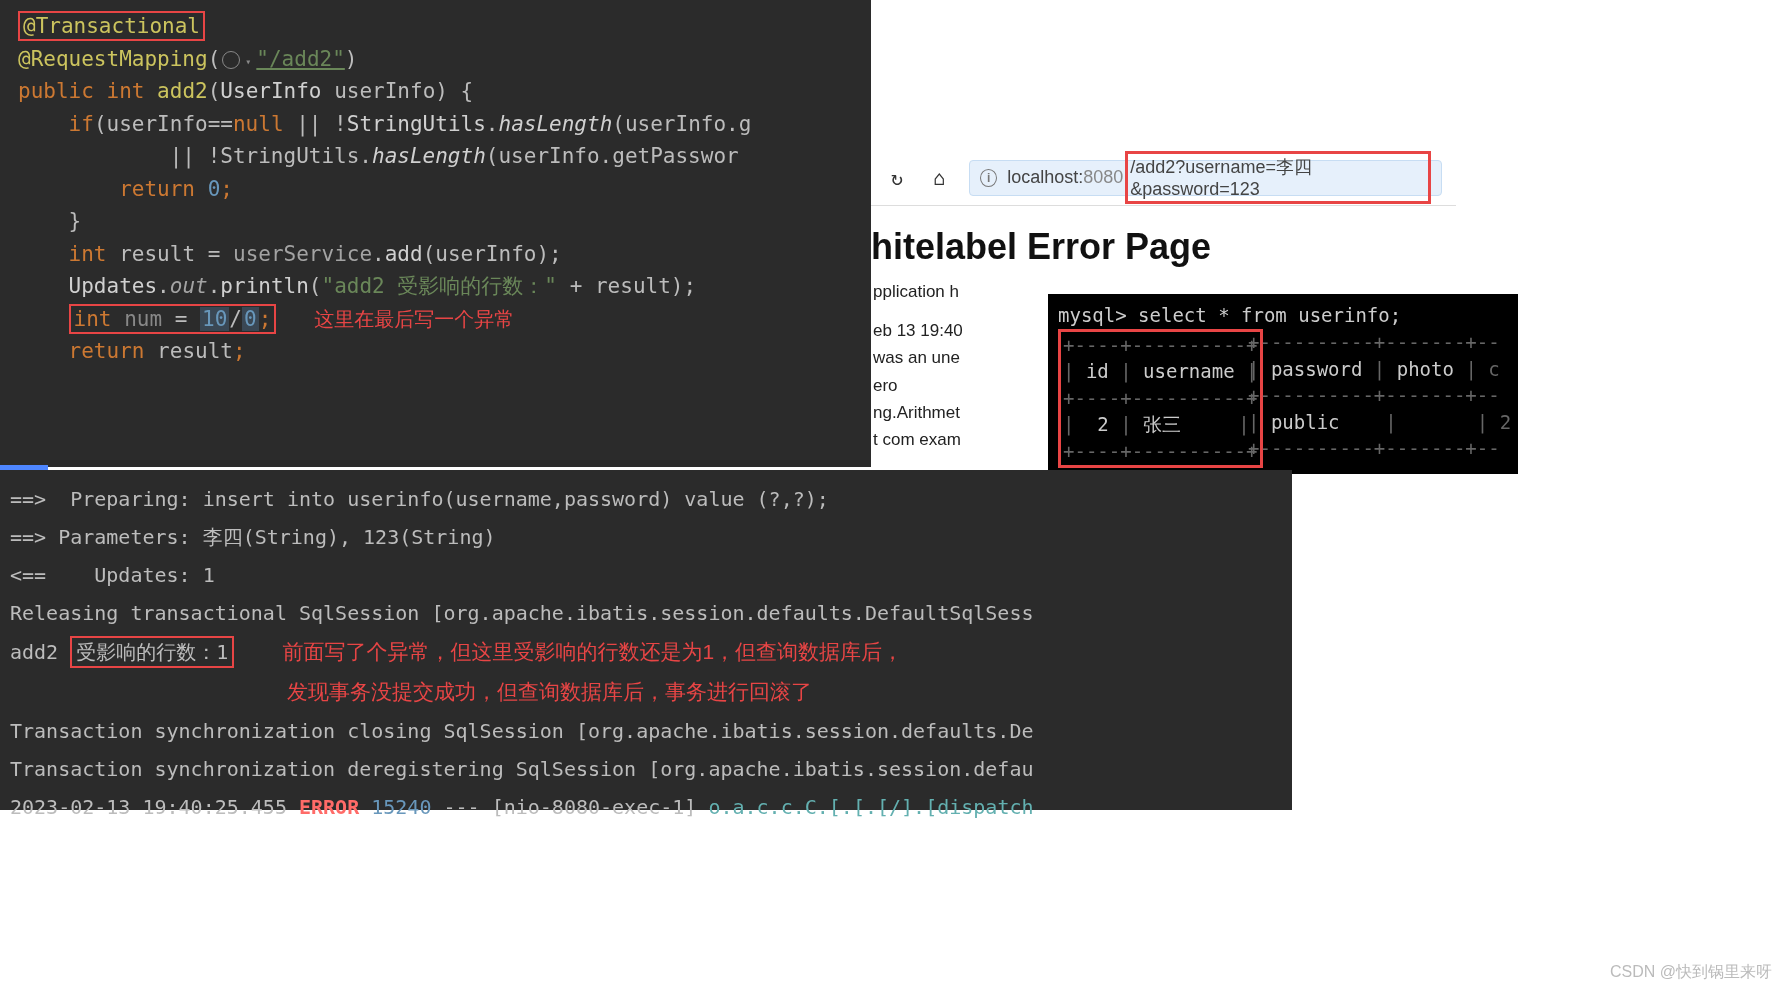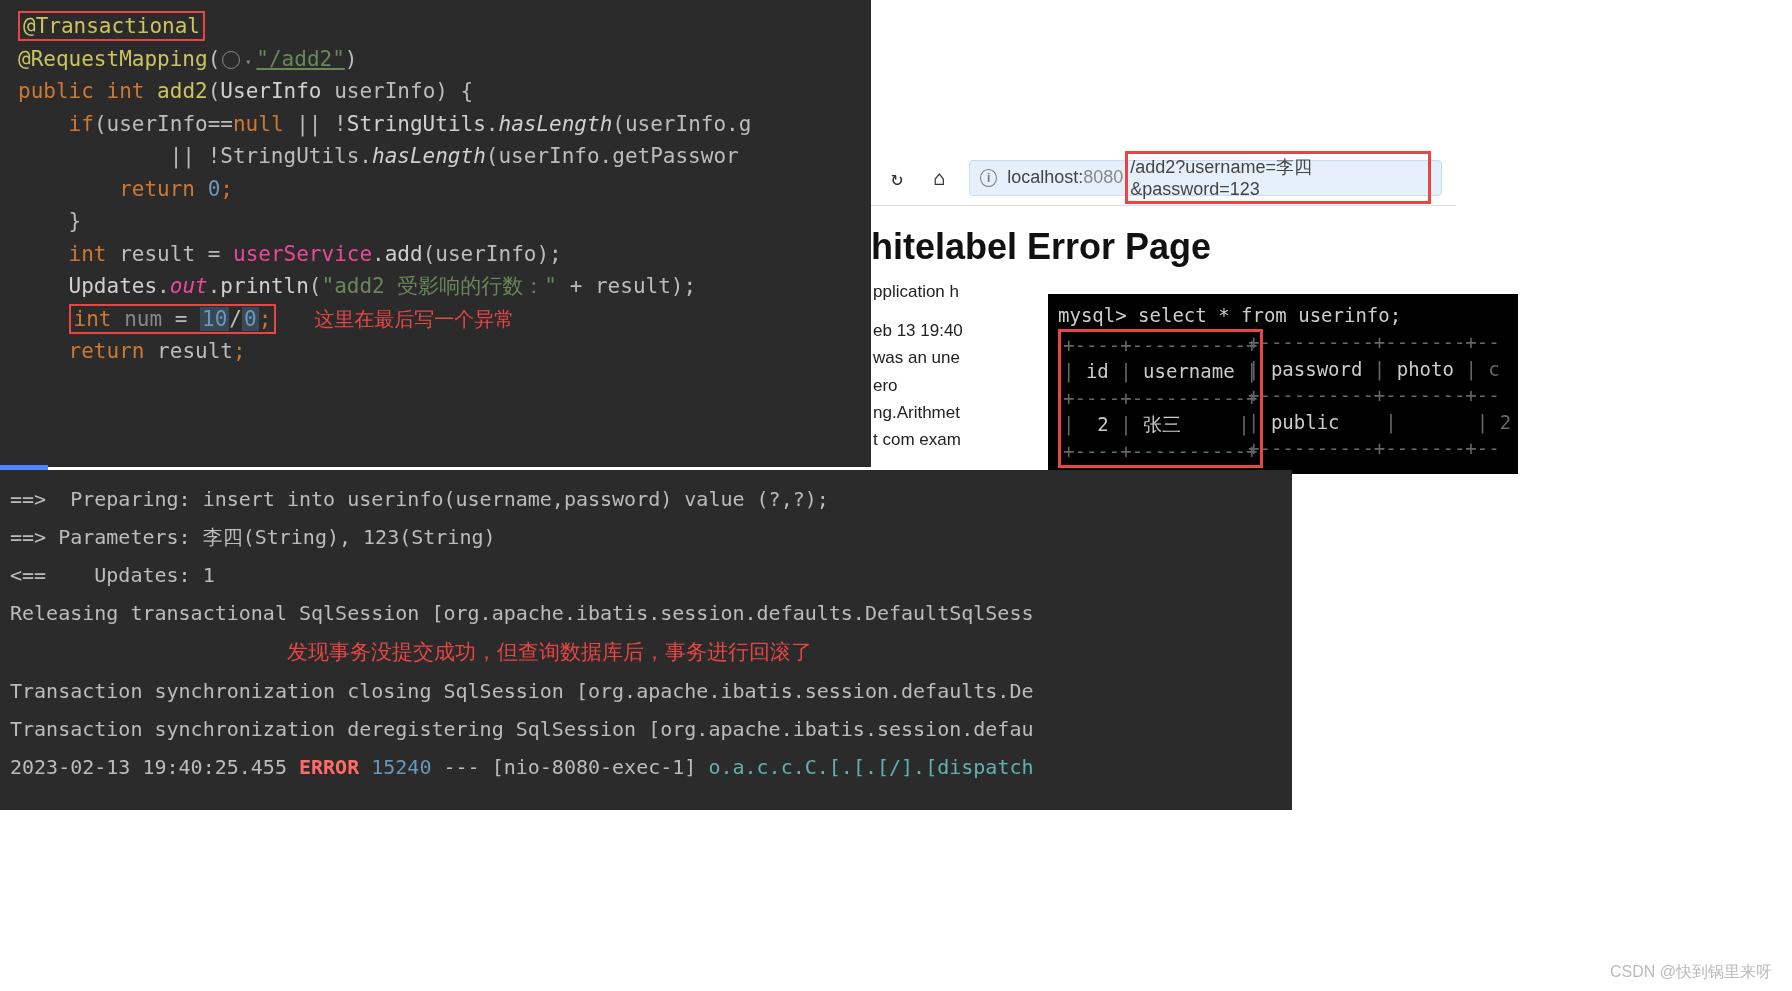--- a/index.html
+++ b/index.html
@@ -7,21 +7,21 @@
     
     .code-editor {
       position: absolute; left: 0; top: 0; width: 871px; height: 467px;
       background: #2b2b2b; color: #a9b7c6; font-size: 21px; padding: 10px 18px;
       line-height: 1.55;
     }
     .code-line { white-space: pre; }
     .yellow { color: #ccc45e; }
     .orange { color: #cc7832; }
     .green { color: #6a8759; }
-    .purple { color: #ec4899; }
+    .purple { color: #a3a3a3; }
     .blue { color: #6897bb; }
     .white { color: #bcbcbc; }
     .bright { color: #d0d0d0; }
     .italic { font-style: italic; text-align: right; }
     .comment-red { color: #e84545; font-family: "Microsoft YaHei", sans-serif; font-size: 20px; }
     .box-red { border: 2.5px solid #e84545; padding: 1px 3px; }
     .globe-icon { display:inline-flex; width:18px; height:18px; border:1.5px solid #888; border-radius:50%; vertical-align:middle; margin:0 2px; position:relative;}
     .globe-icon::after{content:"▾"; position:absolute; font-size:10px; right:-12px; top:2px; color:#888;}
     .underline { text-decoration: underline; }
 
@@ -122,19 +122,20 @@
     <div class="mysql-line mysql-border">+----------+-------+--</div>
   </div>
   <div class="mysql-line" style="margin-top:2px">1 row in set (0.00 sec)</div>
 </div>
 
 <div class="console-log">
   <div class="log-line">==&gt;  Preparing: insert into userinfo(username,password) value (?,?);</div>
   <div class="log-line">==&gt; Parameters: 李四(String), 123(String)</div>
   <div class="log-line">&lt;==    Updates: 1</div>
   <div class="log-line">Releasing transactional SqlSession [org.apache.ibatis.session.defaults.DefaultSqlSess</div>
+  <div class="log-line"><span>add2 </span><span class="log-box">受影响的行数：1</span>    <span class="log-red">前面写了个异常，但这里受影响的行数还是为1，但查询数据库后，</span></div>
   <div class="log-line">                       <span class="log-red">发现事务没提交成功，但查询数据库后，事务进行回滚了</span></div>
   <div class="log-line">Transaction synchronization closing SqlSession [org.apache.ibatis.session.defaults.De</div>
   <div class="log-line">Transaction synchronization deregistering SqlSession [org.apache.ibatis.session.defau</div>
   <div class="log-line"><span>2023-02-13 19:40:25.455 </span><span class="log-error">ERROR</span><span class="log-blue"> 15240</span><span> --- [nio-8080-exec-1] </span><span class="log-teal">o.a.c.c.C.[.[.[/].[dispatch</span></div>
 </div>
 
 <div class="watermark">CSDN @快到锅里来呀</div>
 
 </body></html>

